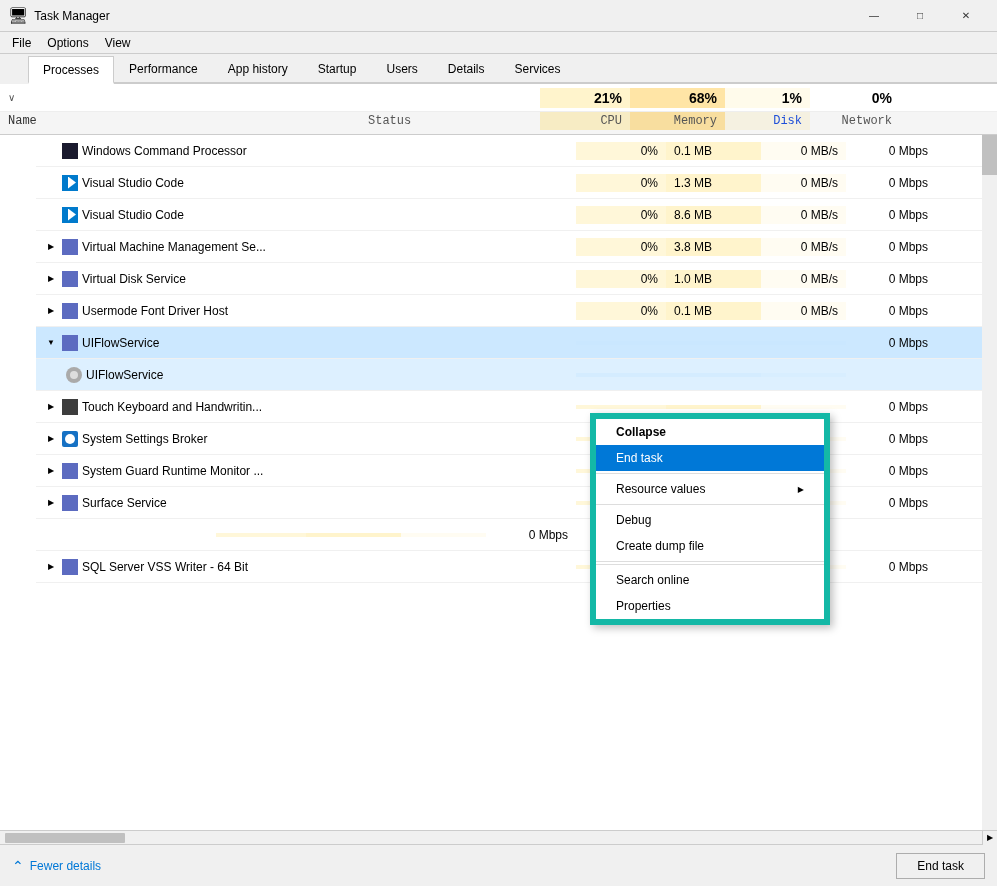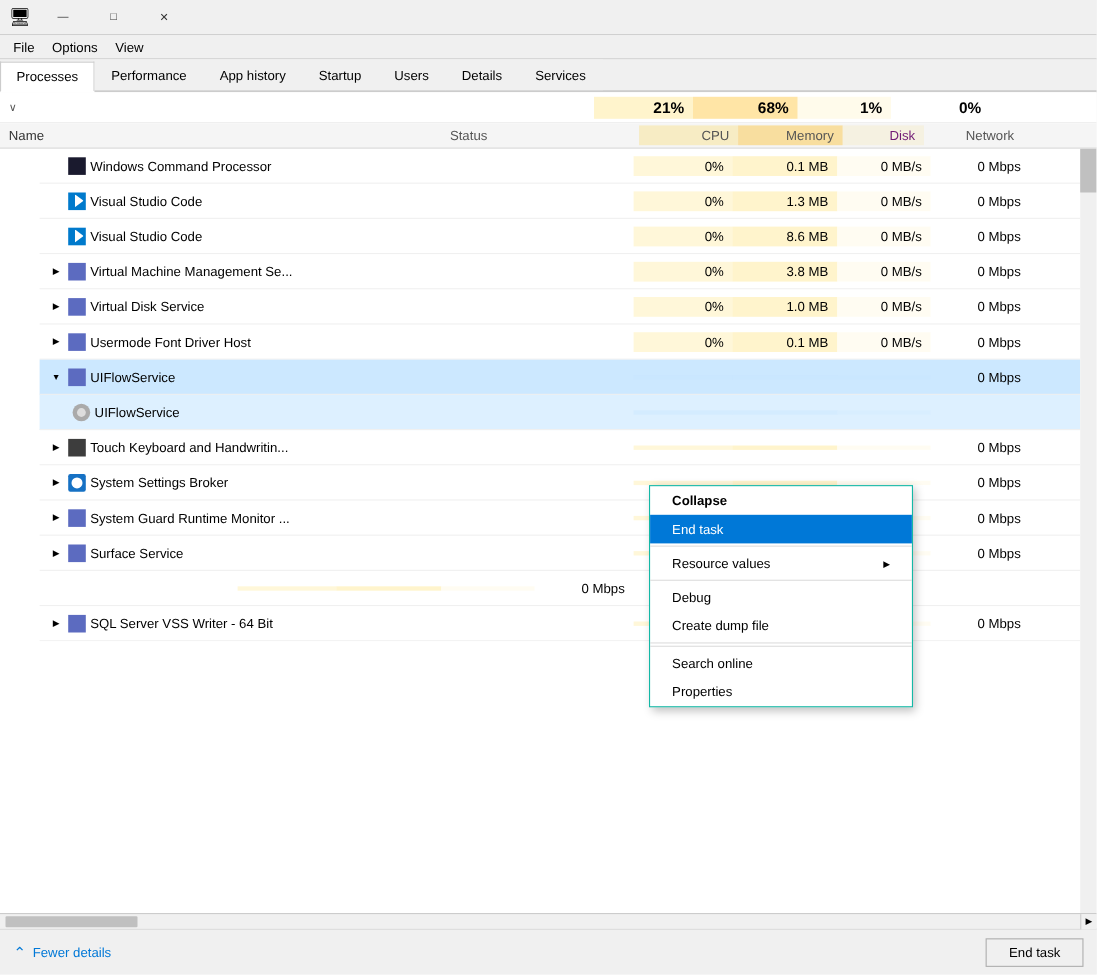--- a/index.html
+++ b/index.html
@@ -38,20 +38,21 @@
     }
 
     
     .tab-bar {
       background: #f0f0f0;
       display: flex;
       align-items: flex-end;
       padding: 0 0;
       border-bottom: 2px solid #ccc;
       height: 30px;
+      margin-left: 28px;
     }
     .tab {
       padding: 5px 14px;
       cursor: pointer;
       font-size: 12px;
       border: 1px solid transparent;
       border-bottom: none;
       height: 100%;
       display: flex;
       align-items: center;
@@ -78,21 +79,21 @@
     .table-row.selected { background: #cce8ff; }
     .table-row.selected-child { background: #ddf0ff; }
 
     .cell-name {
       width: 360px; padding: 2px 8px;
       display: flex; align-items: center; gap: 4px;
       overflow: hidden; white-space: nowrap;
     }
     .cell-status { width: 180px; padding: 2px 8px; color: #555; font-size: 11px; }
     .cell-cpu { width: 90px; padding: 2px 8px; text-align: right; background: rgba(255,200,0,0.15); }
-    .cell-memory { width: 95px; padding: 2px 8px; text-align: right; background: rgba(255,200,0,0.2); }
+    .cell-memory { width: 95px; padding: 2px 8px; background: rgba(255,200,0,0.2); }
     .cell-disk { width: 85px; padding: 2px 8px; text-align: right; background: rgba(255,200,0,0.05); }
     .cell-network { width: 90px; padding: 2px 8px; text-align: right; }
 
     .expand-btn { width: 14px; height: 14px; display: flex; align-items: center; justify-content: center; cursor: pointer; font-size: 9px; }
 
     
     .icon-box { width: 16px; height: 16px; background: #4a90d9; display: inline-block; flex-shrink: 0; }
     .icon-cmd { background: #1a1a2e; }
     .icon-vm { background: #5c6bc0; }
     .icon-vds { background: #5c6bc0; }
@@ -103,25 +104,24 @@
     .icon-start { background: #1a1a1a; }
     .icon-sql { background: #5c6bc0; }
 
     
     .context-menu {
       position: absolute;
       top: 278px;
       left: 590px;
       width: 240px;
       background: white;
-      border: 1px solid #14b8a6;
+      border: 6px solid #14b8a6;
       box-shadow: 3px 3px 8px rgba(0,0,0,0.25);
       z-index: 100;
       font-size: 12px;
-      margin-top: 28px;
     }
     .ctx-item {
       padding: 6px 20px;
       cursor: pointer;
       display: flex;
       align-items: center;
       justify-content: space-between;
     }
     .ctx-item.active { background: #0078d7; color: white; }
     .ctx-item.bold { font-weight: 700; }
@@ -179,20 +179,21 @@
       background: #c0c0c0;
       margin-left: 5px;
       border-radius: 1px;
     }
   </style>
 </head>
 <body>
 
 <div class="title-bar">
   <span style="font-size:16px; margin-right:6px;">🖥</span>
+  <span style="flex:1; font-size:12px;">Task Manager</span>
   <div class="title-bar-controls">
     <button class="title-bar-btn">—</button>
     <button class="title-bar-btn">□</button>
     <button class="title-bar-btn close">✕</button>
   </div>
 </div>
 
 <div class="menu-bar">
   <span class="menu-item">File</span>
   <span class="menu-item">Options</span>
@@ -217,26 +218,26 @@
       <div style="width:360px; padding:2px 8px; display:flex; align-items:center;">
         <span style="font-size:10px; color:#555;">∨</span>
       </div>
       <div style="width:180px;"></div>
       <div style="width:90px; text-align:right; padding:2px 8px; background:rgba(255,200,0,0.2); font-weight:600; font-size:14px;">21%</div>
       <div style="width:95px; text-align:right; padding:2px 8px; background:rgba(255,180,0,0.35); font-weight:600; font-size:14px;">68%</div>
       <div style="width:85px; text-align:right; padding:2px 8px; background:rgba(255,200,0,0.08); font-weight:600; font-size:14px;">1%</div>
       <div style="width:90px; text-align:right; padding:2px 8px; font-weight:600; font-size:14px;">0%</div>
     </div>
 
-    <div style="display:flex; height:22px; align-items:center; background:#f5f5f5;">
+    <div style="display:flex; height:22px; align-items:flex-start; background:#f5f5f5;font-family:Liberation Mono, monospace;">
       <div style="width:360px; padding:2px 8px; font-size:12px; color:#333;">Name</div>
-      <div style="width:180px; padding:2px 8px; font-size:12px; color:#555;margin-left:41px;">Status</div>
+      <div style="width:180px; padding:2px 8px; font-size:12px; color:#555;">Status</div>
       <div style="width:90px; text-align:right; padding:2px 8px; font-size:12px; color:#555; background:rgba(255,200,0,0.2);">CPU</div>
       <div style="width:95px; text-align:right; padding:2px 8px; font-size:12px; color:#555; background:rgba(255,180,0,0.35);">Memory</div>
-      <div style="width:74px; text-align:right; padding:2px 8px; font-size:12px; color:#701a75; background:rgba(255,200,0,0.08);">Disk</div>
+      <div style="width:85px; text-align:right; padding:2px 8px; font-size:12px; color:#1d4ed8; background:rgba(255,200,0,0.08);">Disk</div>
       <div style="width:90px; text-align:right; padding:2px 8px; font-size:12px; color:#555;">Network</div>
     </div>
   </div>
 
   <div style="position:relative; flex:1; overflow:hidden;">
     <div class="table-body" style="padding-right:15px;">
 
       <div class="table-row">
         <div class="cell-name" style="padding-left:26px;">
           <div class="icon-box icon-cmd"></div>

